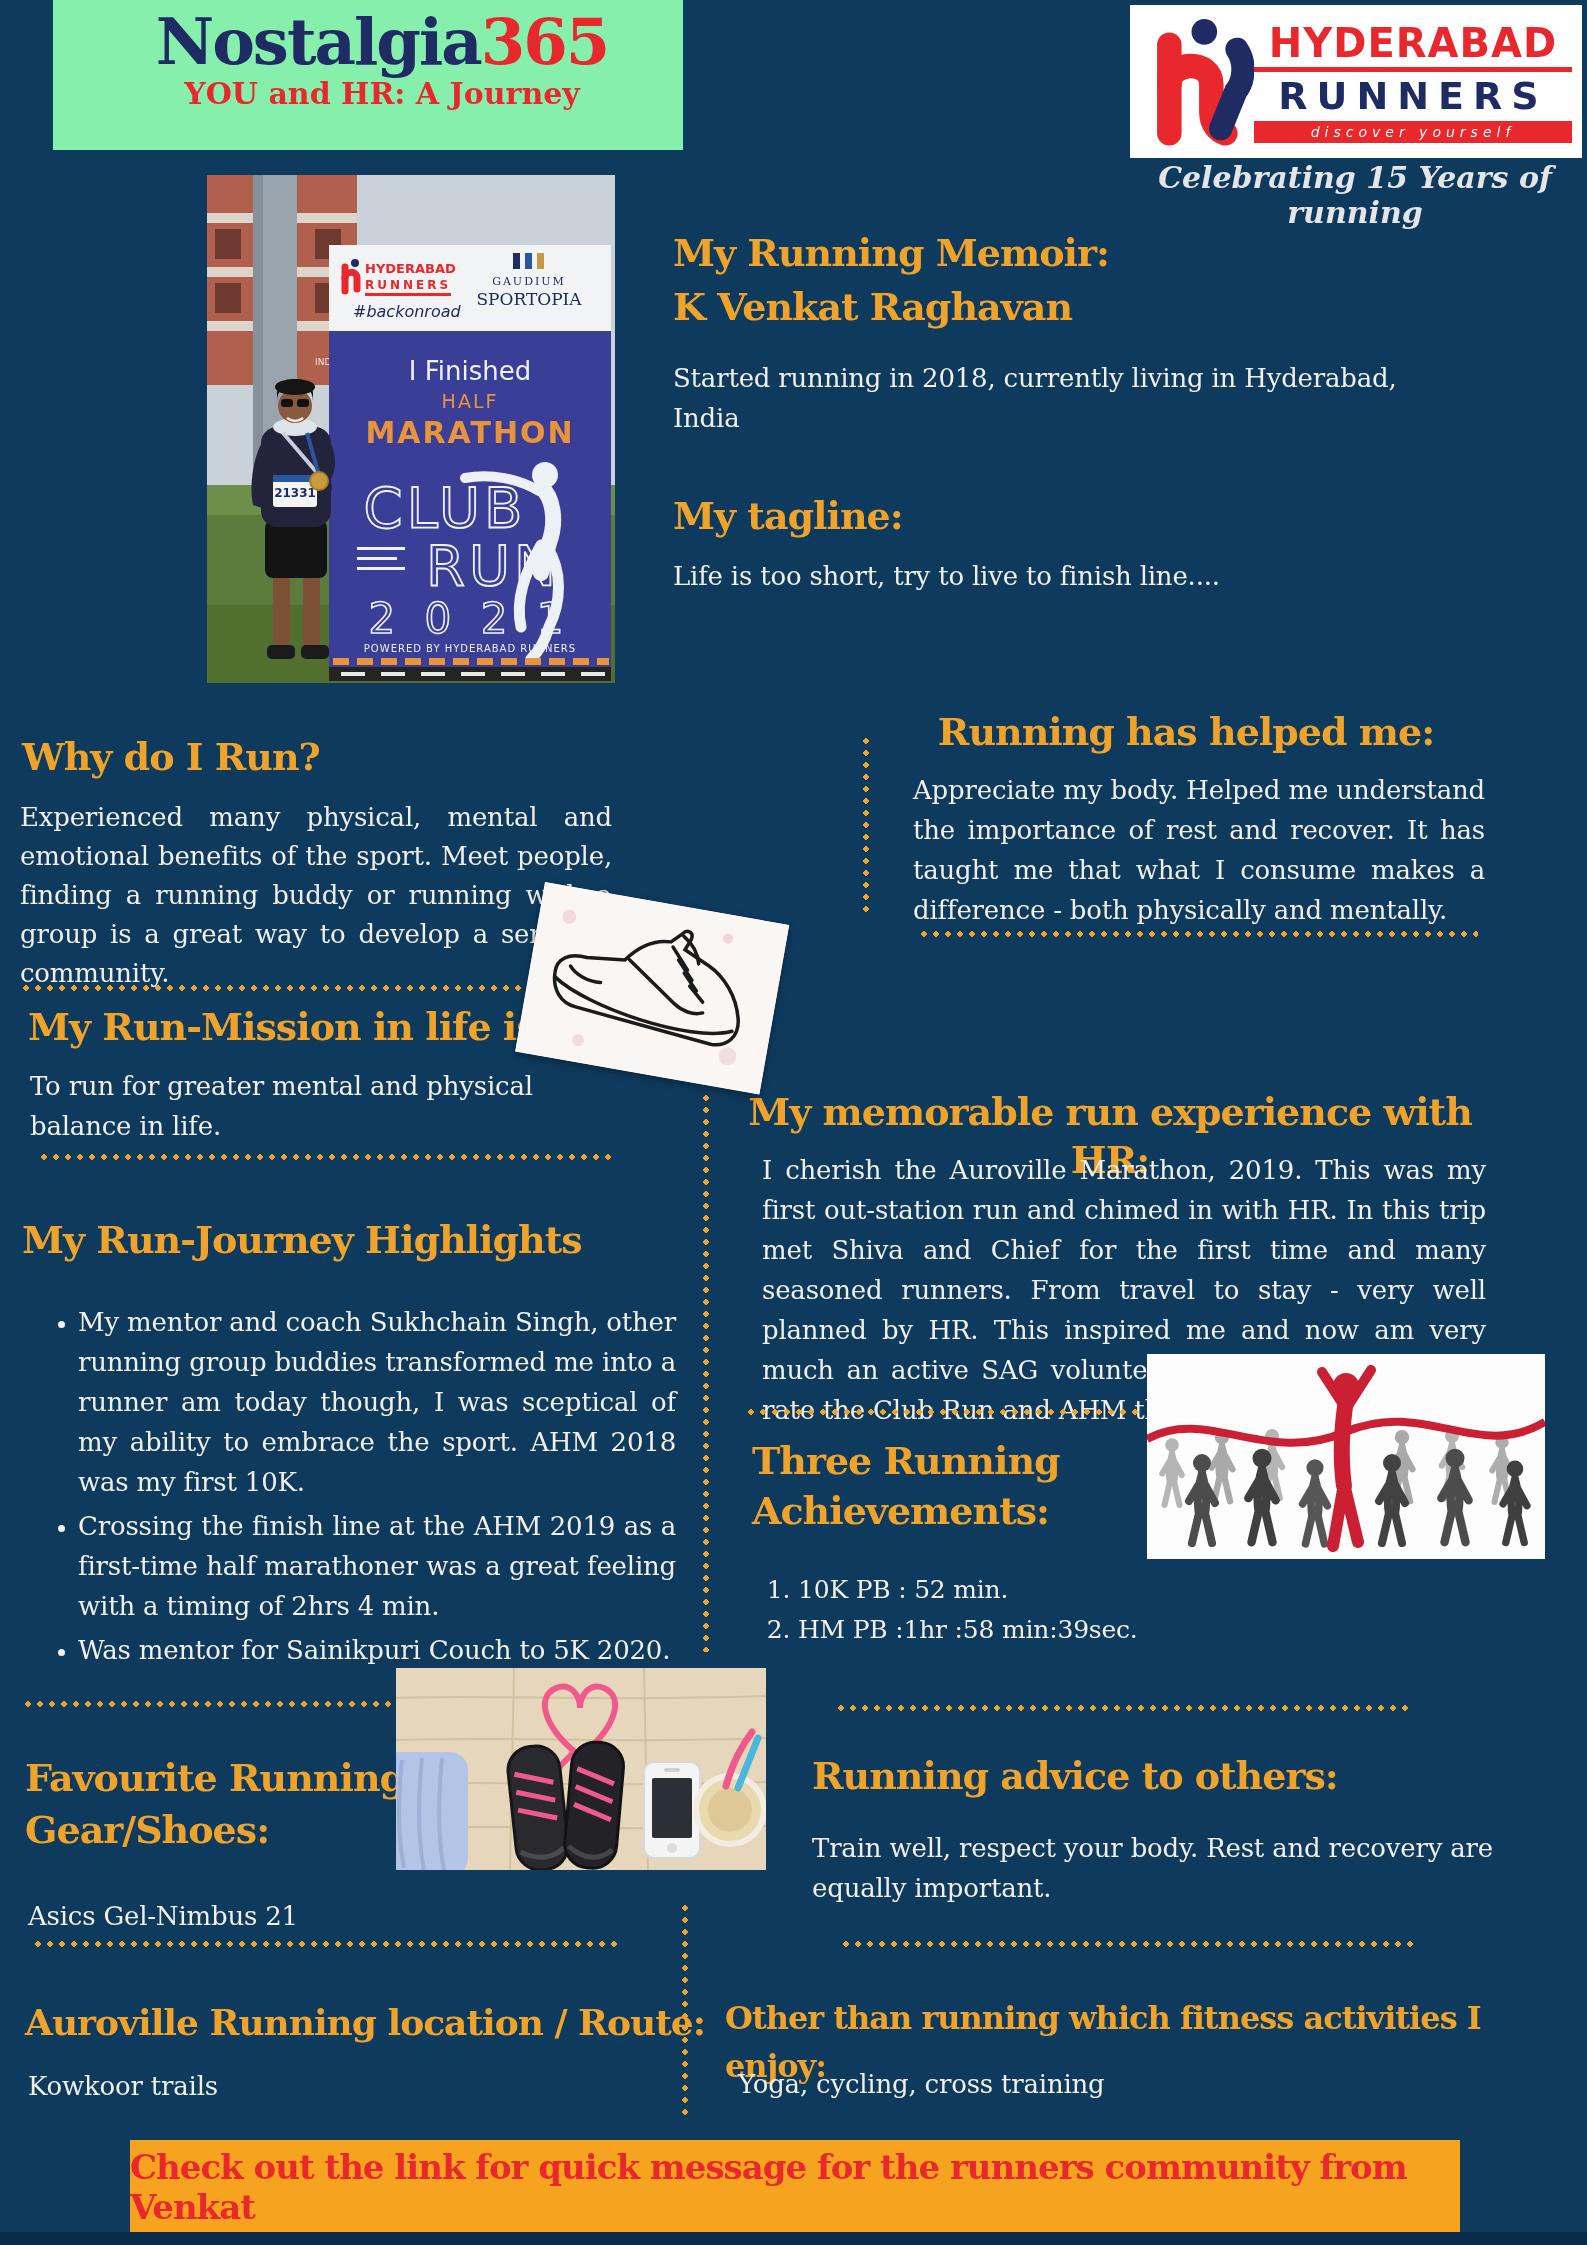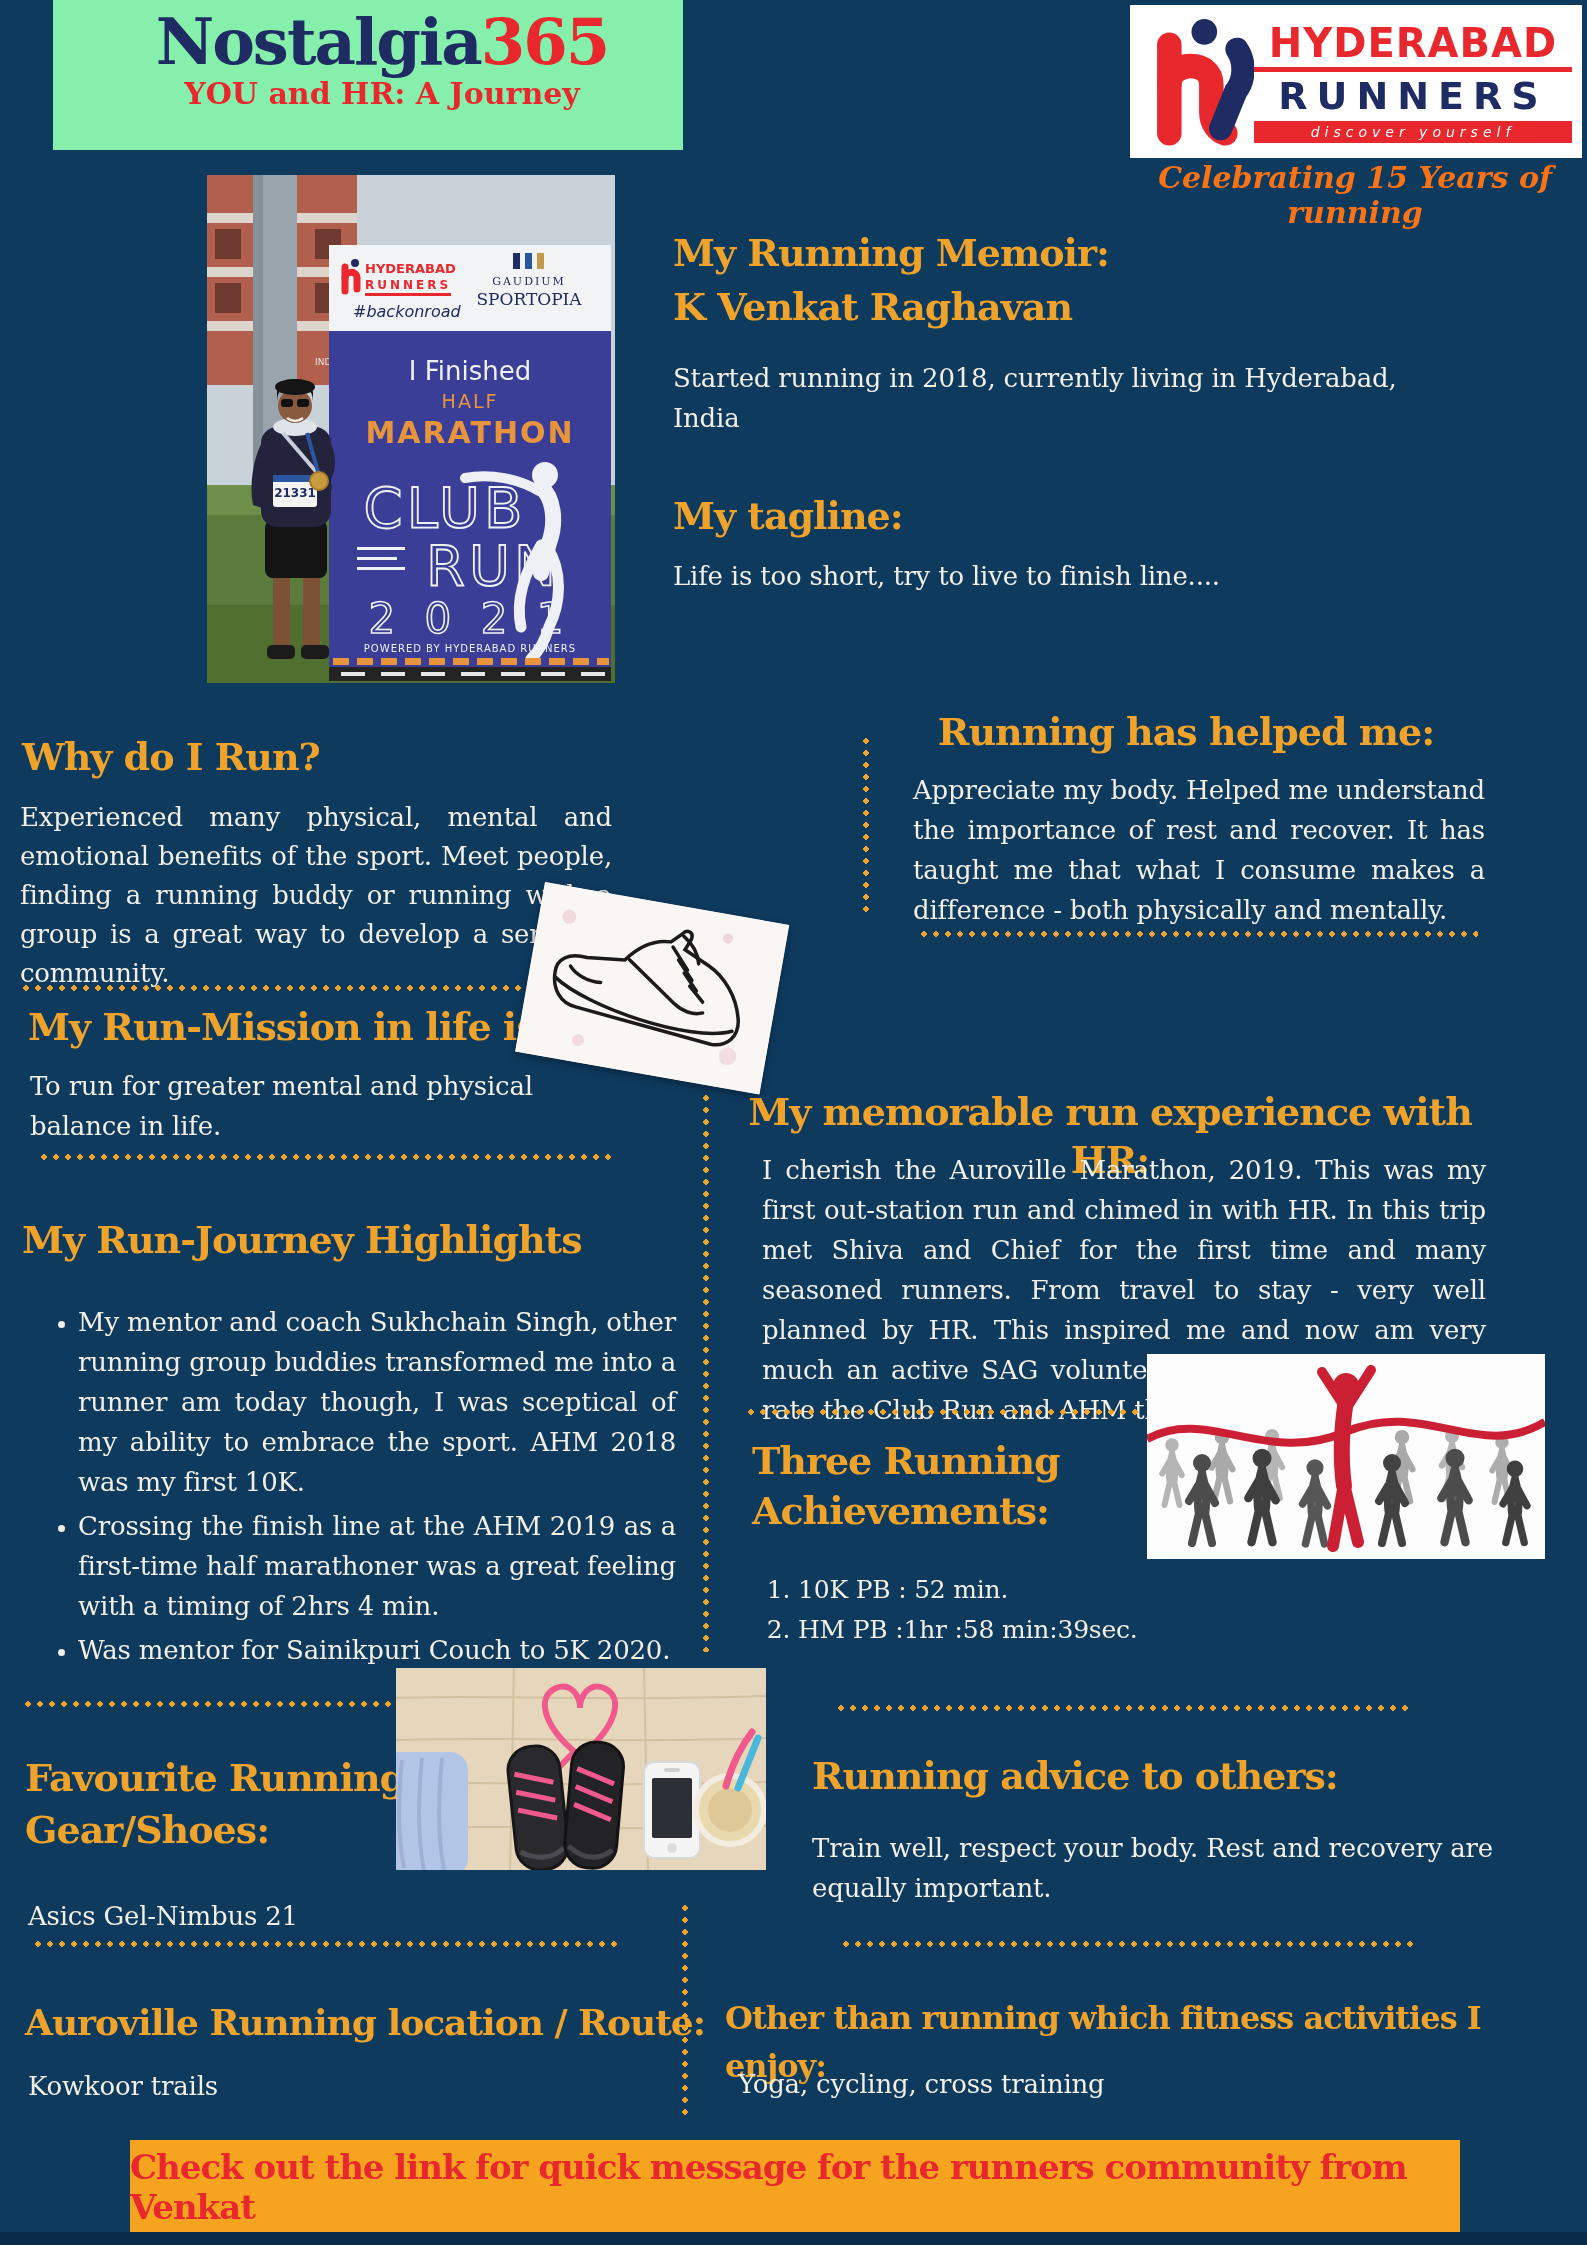--- a/index.html
+++ b/index.html
@@ -15,21 +15,21 @@
   
   #logo-box{left:1130px;top:5px;width:452px;height:153px;background:#ffffff;display:flex;align-items:center;
             padding:0;box-sizing:border-box;font-family:"DejaVu Sans",sans-serif;}
   #logo-mark{width:118px;height:140px;flex:0 0 auto;margin-left:6px;}
   #logo-text{flex:1;display:flex;flex-direction:column;align-items:center;padding-right:10px;}
   #logo-hyd{color:#e9282d;font-weight:bold;font-size:40px;letter-spacing:1px;line-height:44px;}
   #logo-rule{width:100%;height:5px;background:#e9282d;margin:2px 0 3px 0;}
   #logo-run{color:#1f2c63;font-weight:bold;font-size:38px;letter-spacing:9px;line-height:42px;}
   #logo-tagbar{width:100%;background:#e9282d;color:#ffffff;font-style:italic;font-size:14px;
                letter-spacing:5px;text-align:center;padding:3px 0;margin-top:4px;}
-  #celebrating{left:1126px;top:160px;width:458px;text-align:center;color:#f97316;
+  #celebrating{left:1126px;top:160px;width:458px;text-align:center;color:#e5e5e5;
                font-style:italic;font-weight:bold;font-size:30px;}
   
   .h-gold{color:#f0a32a;font-weight:bold;letter-spacing:-1px;font-size:38px;line-height:48px;}
   .body-txt{color:#f2efe7;font-size:26px;line-height:40px;letter-spacing:-0.2px;}
   .just{text-align:justify;}
   
   .dots-h{position:absolute;height:8px;background-image:radial-gradient(circle,#f0a32a 2.6px,rgba(0,0,0,0) 2.8px);
           background-size:12px 8px;background-repeat:repeat-x;}
   .dots-v{position:absolute;width:8px;background-image:radial-gradient(circle,#f0a32a 2.6px,rgba(0,0,0,0) 2.8px);
           background-size:8px 12px;background-repeat:repeat-y;}

